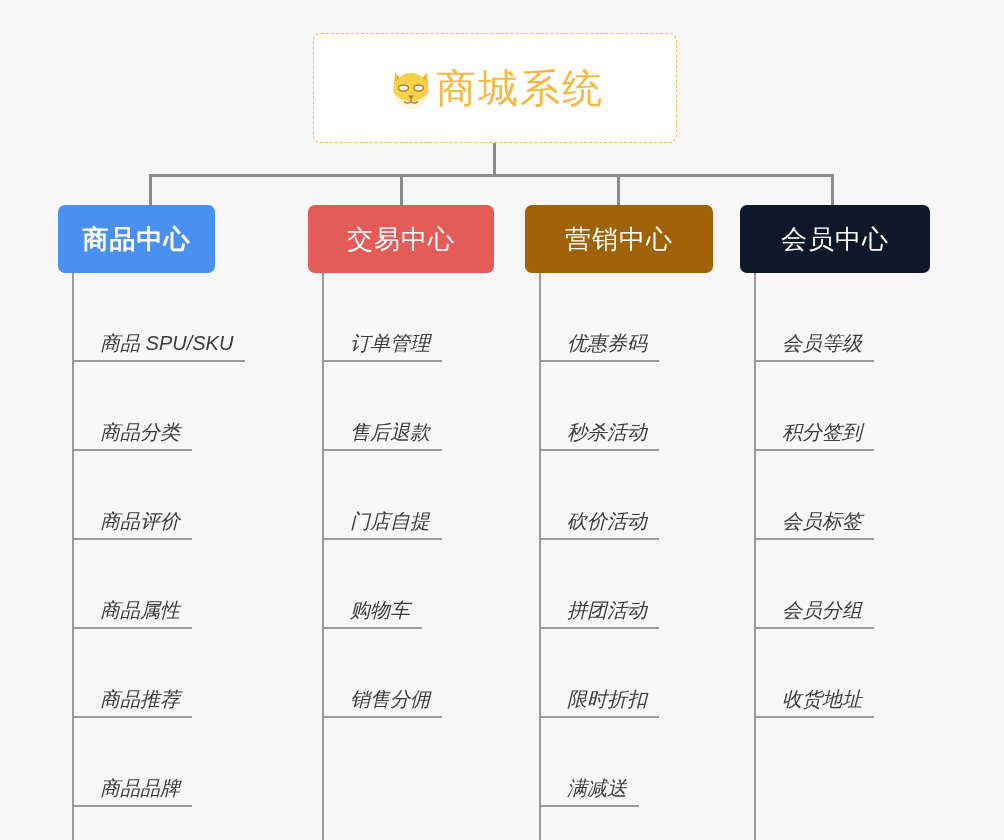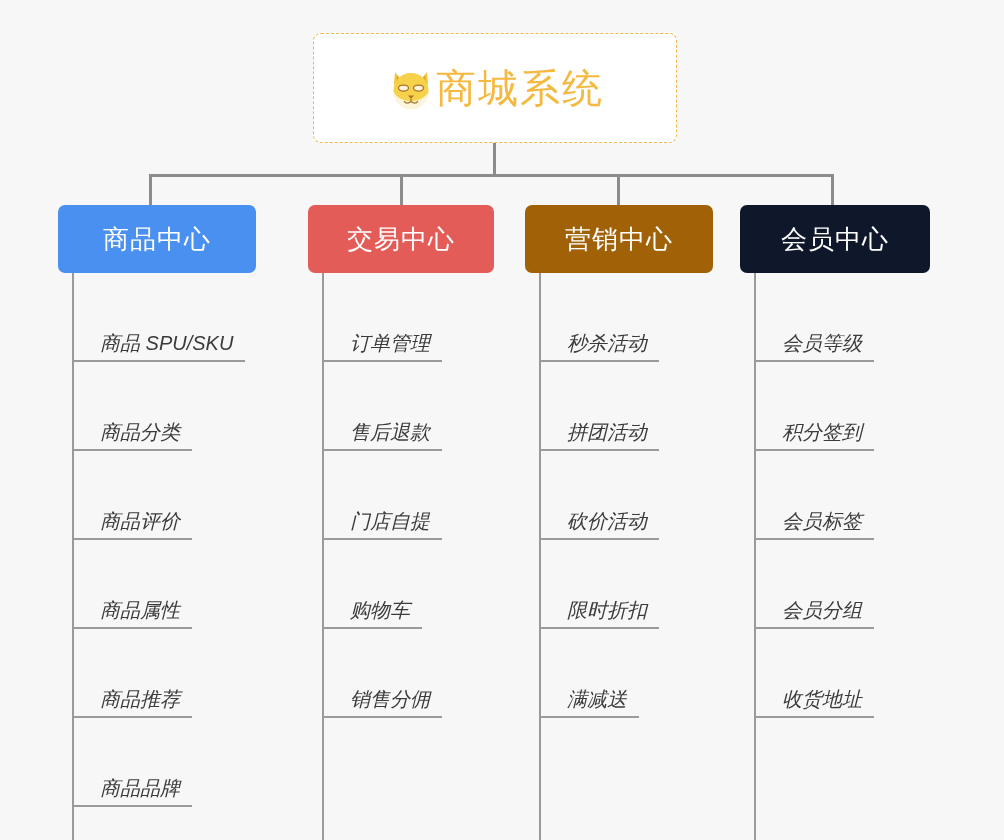--- a/index.html
+++ b/index.html
@@ -75,21 +75,21 @@
     border-radius: 7px;
     display: flex;
     align-items: center;
     justify-content: center;
     color: #ffffff;
     font-size: 26px;
     letter-spacing: 1px;
     box-sizing: border-box;
     white-space: nowrap;
   }
-  .col-0 .cat-box { width: 198px; }
+  .col-0 .cat-box { width: 157px; font-weight: bold; }
   .col-1 .cat-box { width: 186px; }
   .col-2 .cat-box { width: 188px; }
   .col-3 .cat-box { width: 190px; }
 
   .leaf-list {
     position: relative;
     margin-top: 0;
     padding-left: 14px;
   }
   .spine {
@@ -222,29 +222,33 @@
     </div>
   </div>
 
   <div class="column col-2">
     <div class="cat-box" style="background: #a16207;">
       <span>营销中心</span>
     </div>
     <div class="leaf-list">
       <div class="spine" style="background: rgb(154, 154, 154);"></div>
       <div class="leaf">
+        <span class="leaf-label">优惠券码</span>
+        <div class="leaf-underline" style="background: rgb(154, 154, 154); width: 120px;"></div>
+      </div>
+      <div class="leaf">
         <span class="leaf-label">秒杀活动</span>
         <div class="leaf-underline" style="background: rgb(154, 154, 154); width: 120px;"></div>
       </div>
       <div class="leaf">
+        <span class="leaf-label">砍价活动</span>
+        <div class="leaf-underline" style="background: rgb(154, 154, 154); width: 120px;"></div>
+      </div>
+      <div class="leaf">
         <span class="leaf-label">拼团活动</span>
-        <div class="leaf-underline" style="background: rgb(154, 154, 154); width: 120px;"></div>
-      </div>
-      <div class="leaf">
-        <span class="leaf-label">砍价活动</span>
         <div class="leaf-underline" style="background: rgb(154, 154, 154); width: 120px;"></div>
       </div>
       <div class="leaf">
         <span class="leaf-label">限时折扣</span>
         <div class="leaf-underline" style="background: rgb(154, 154, 154); width: 120px;"></div>
       </div>
       <div class="leaf">
         <span class="leaf-label">满减送</span>
         <div class="leaf-underline" style="background: rgb(154, 154, 154); width: 100px;"></div>
       </div>

